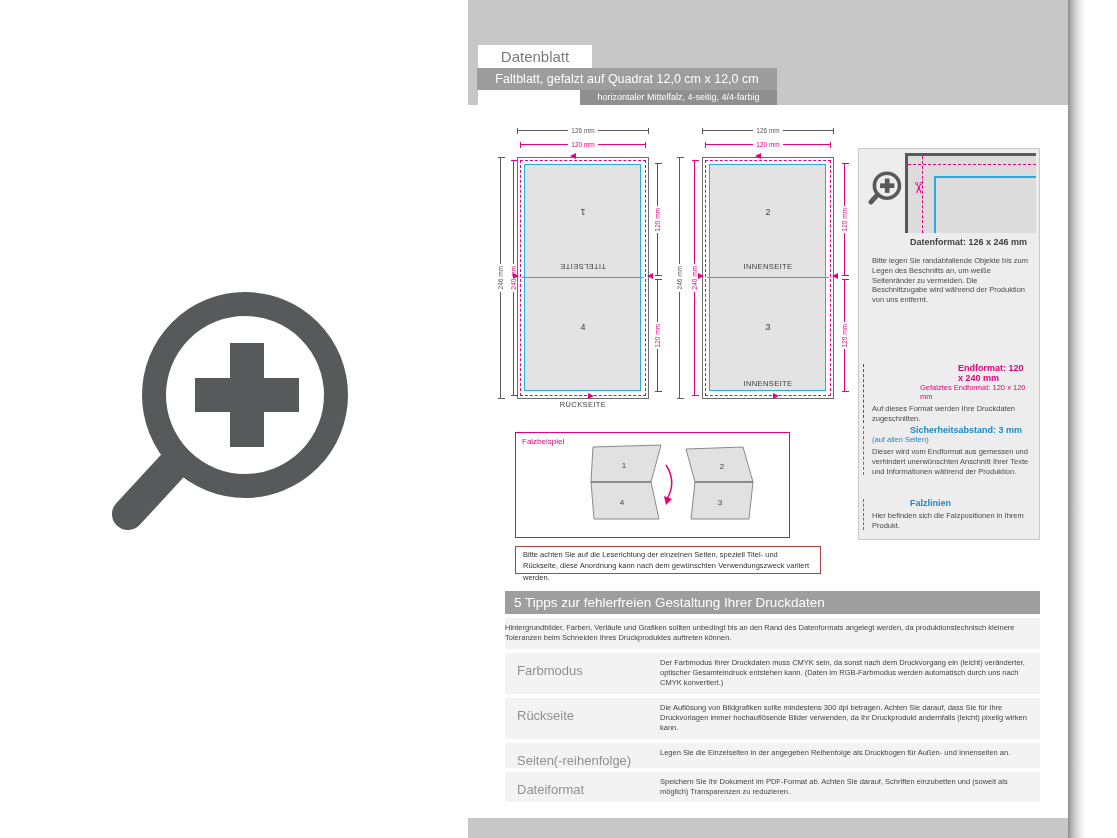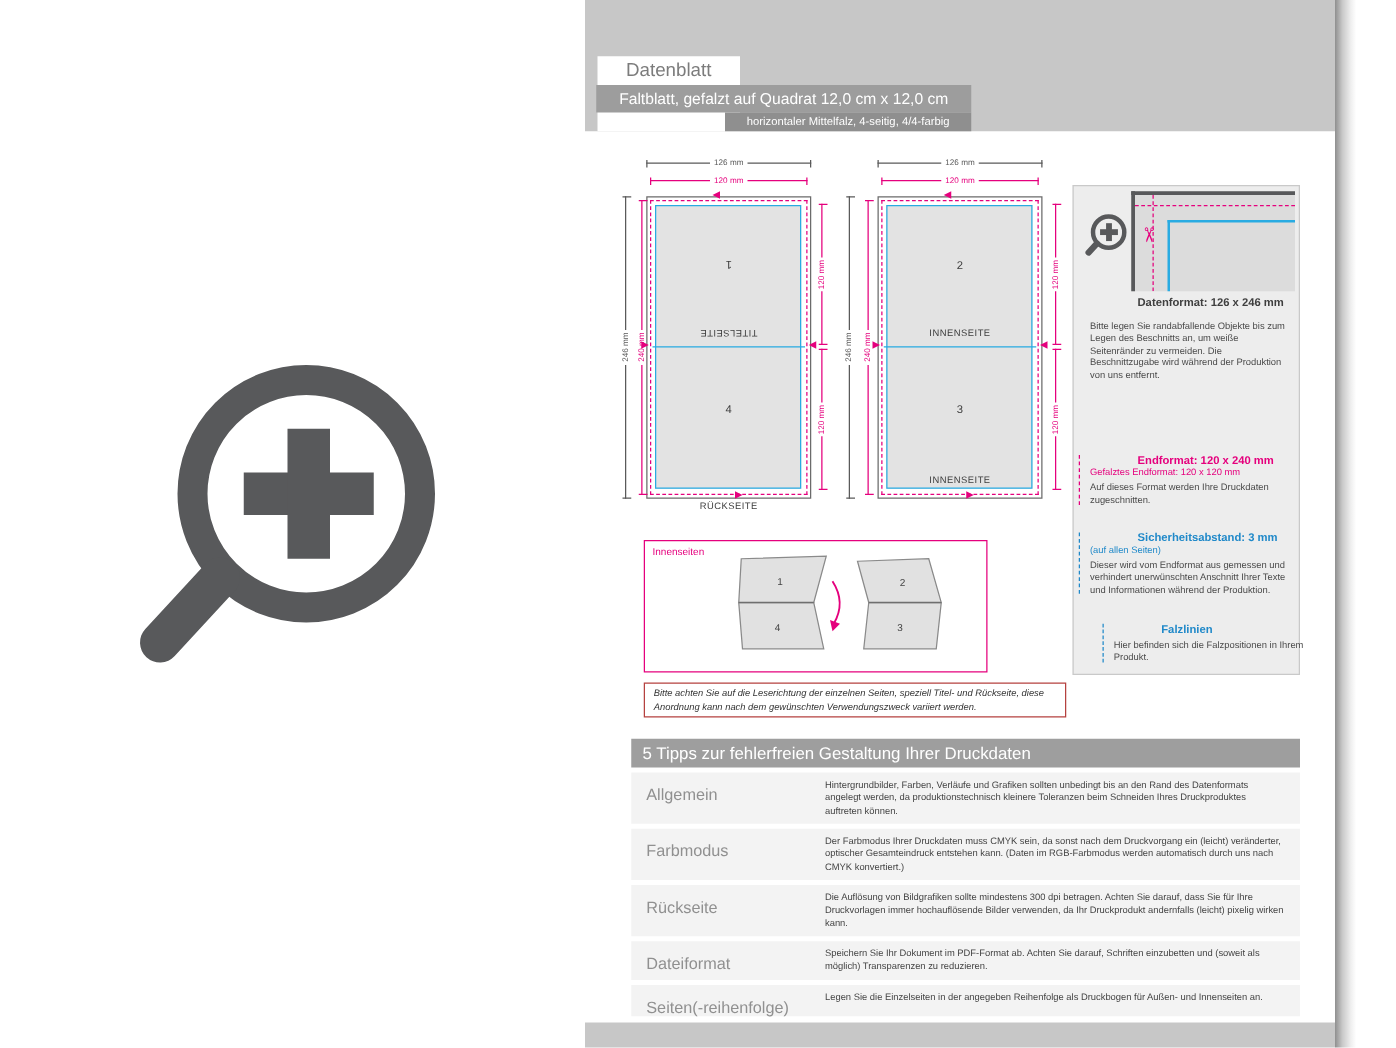--- a/index.html
+++ b/index.html
@@ -60,30 +60,30 @@
   .sb-detail .mline-v { position:absolute; top:0; bottom:0; left:14px; border-left:1.5px dashed #e5007d; }
   .sb-detail .bcorner { position:absolute; left:26px; top:20px; right:-2px; bottom:-2px;
                         border-top:2px solid #29abe2; border-left:2px solid #29abe2; }
   .scissors { position:absolute; left:3px; top:24px; color:#e5007d; font-size:16px;
               transform:rotate(90deg); line-height:1; }
   .sb-sec { position:absolute; left:13px; width:158px; color:#4a4a4a; }
   .sb-sec h3 { font-size:9px; font-weight:bold; color:#3f3f3f;padding-left:38px; }
   .sb-sec .sub { font-size:7.5px; }
   .sb-sec p { font-size:7.5px; line-height:1.3; margin-top:3px; color:#4a4a4a; }
   .accent { position:absolute; left:-9px; top:1px; bottom:1px; width:0; border-left:1.5px dashed currentColor; }
-  .h-mag h3, .h-mag .sub { color:#e5007d; }
+  .h-mag h3, .h-mag .sub { color:#e5007d;margin-left:48px; }
   .h-blue h3, .h-blue .sub { color:#2089c9; }
 
   
   .foldbox { left:47px; top:432px; width:275px; height:106px; border:1px solid #e5007d; }
   .foldbox .lbl { position:absolute; left:6px; top:4px; color:#e5007d; font-size:8px; }
 
   
-  .notebox { left:47px; top:546px; width:338px; height:28px; border:1px solid #b5413f;
-             font-size:7.5px; line-height:1.5; color:#333333; padding:2px 7px;font-style:italic; }
+  .notebox { left:47px; top:546px; width:306px; height:28px; border:1px solid #b5413f;
+             font-size:7.5px; line-height:1.5; color:#333333; padding:2px 7px; }
 
   
   .tips { left:37px; top:591px; width:535px; }
   .tips-title { height:23px; background:#9e9e9e; color:#ffffff; font-size:13.5px;
                 line-height:23px; padding-left:9px; }
   .tip-row { display:flex; background:#f3f3f3; margin-top:4px; }
   .tip-label { width:155px; flex:none; color:#909090; font-size:13px; padding:10px 0 0 12px; }
   .tip-text { flex:1; font-size:7.5px; color:#444444; line-height:1.38; padding:5px 12px 5px 0; }
 
   svg text { font-family:"Liberation Sans", sans-serif; }
@@ -219,29 +219,29 @@
       <p>Auf dieses Format werden Ihre Druckdaten zugeschnitten.</p>
     </div>
 
     <div class="sb-sec h-blue" style="top:276px;">
       <span class="accent" style="color:#2089c9;"></span>
       <h3>Sicherheitsabstand: 3 mm</h3>
       <div class="sub">(auf allen Seiten)</div>
       <p>Dieser wird vom Endformat aus gemessen und verhindert unerwünschten Anschnitt Ihrer Texte und Informationen während der Produktion.</p>
     </div>
 
-    <div class="sb-sec h-blue" style="top:349px;margin-left:19px;">
+    <div class="sb-sec h-blue" style="top:349px;">
       <span class="accent" style="color:#2089c9;"></span>
       <h3>Falzlinien</h3>
       <p>Hier befinden sich die Falzpositionen in Ihrem Produkt.</p>
     </div>
   </div>
 
   <div class="abs foldbox">
-    <div class="lbl">Innenseiten</div>
+    <div class="lbl">Falzbeispiel</div>
     <svg width="273" height="104" viewBox="0 0 273 104">
       <polygon points="77,14 145,12 135,49 75,49" fill="#e1e1e1" stroke="#8a8a8a" stroke-width="1"></polygon>
       <polygon points="75,49 135,49 143,86 78,86" fill="#e1e1e1" stroke="#8a8a8a" stroke-width="1"></polygon>
       <line x1="75" y1="49" x2="135" y2="49" stroke="#6f6f6f" stroke-width="1.2"></line>
       <text x="108" y="35" font-size="8" fill="#444" text-anchor="middle">1</text>
       <text x="106" y="72" font-size="8" fill="#444" text-anchor="middle">4</text>
       <path d="M 150 32 Q 161 49 151 66" fill="none" stroke="#e5007d" stroke-width="1.5"></path>
       <polygon points="148,63 156,66 150,72" fill="#e5007d"></polygon>
       <polygon points="170,16 227,14 237,49 179,49" fill="#e1e1e1" stroke="#8a8a8a" stroke-width="1"></polygon>
       <polygon points="179,49 237,49 233,86 175,86" fill="#e1e1e1" stroke="#8a8a8a" stroke-width="1"></polygon>
@@ -249,37 +249,36 @@
       <text x="206" y="36" font-size="8" fill="#444" text-anchor="middle">2</text>
       <text x="204" y="72" font-size="8" fill="#444" text-anchor="middle">3</text>
     </svg>
   </div>
 
   <div class="abs notebox">Bitte achten Sie auf die Leserichtung der einzelnen Seiten, speziell Titel- und Rückseite, diese Anordnung kann nach dem gewünschten Verwendungszweck variiert werden.</div>
 
   <div class="abs tips">
     <div class="tips-title">5 Tipps zur fehlerfreien Gestaltung Ihrer Druckdaten</div>
     <div class="tip-row">
-      <div class="tip-label">Allgemein</div>
       <div class="tip-text">Hintergrundbilder, Farben, Verläufe und Grafiken sollten unbedingt bis an den Rand des Datenformats angelegt werden, da produktionstechnisch kleinere Toleranzen beim Schneiden Ihres Druckproduktes auftreten können.</div>
     </div>
     <div class="tip-row">
       <div class="tip-label">Farbmodus</div>
       <div class="tip-text">Der Farbmodus Ihrer Druckdaten muss CMYK sein, da sonst nach dem Druckvorgang ein (leicht) veränderter, optischer Gesamteindruck entstehen kann. (Daten im RGB-Farbmodus werden automatisch durch uns nach CMYK konvertiert.)</div>
     </div>
     <div class="tip-row">
       <div class="tip-label">Rückseite</div>
       <div class="tip-text">Die Auflösung von Bildgrafiken sollte mindestens 300 dpi betragen. Achten Sie darauf, dass Sie für Ihre Druckvorlagen immer hochauflösende Bilder verwenden, da Ihr Druckprodukt andernfalls (leicht) pixelig wirken kann.</div>
     </div>
     <div class="tip-row">
+      <div class="tip-label">Seiten(-reihenfolge)</div>
+      <div class="tip-text">Legen Sie die Einzelseiten in der angegeben Reihenfolge als Druckbogen für Außen- und Innenseiten an.</div>
+    </div>
+    <div class="tip-row">
       <div class="tip-label">Dateiformat</div>
       <div class="tip-text">Speichern Sie Ihr Dokument im PDF-Format ab. Achten Sie darauf, Schriften einzubetten und (soweit als möglich) Transparenzen zu reduzieren.</div>
     </div>
-    <div class="tip-row">
-      <div class="tip-label">Seiten(-reihenfolge)</div>
-      <div class="tip-text">Legen Sie die Einzelseiten in der angegeben Reihenfolge als Druckbogen für Außen- und Innenseiten an.</div>
-    </div>
   </div>
 
   <div class="abs band-bottom"></div>
 </div>
 
 <div id="page-shadow"></div>
 
 </body></html>

